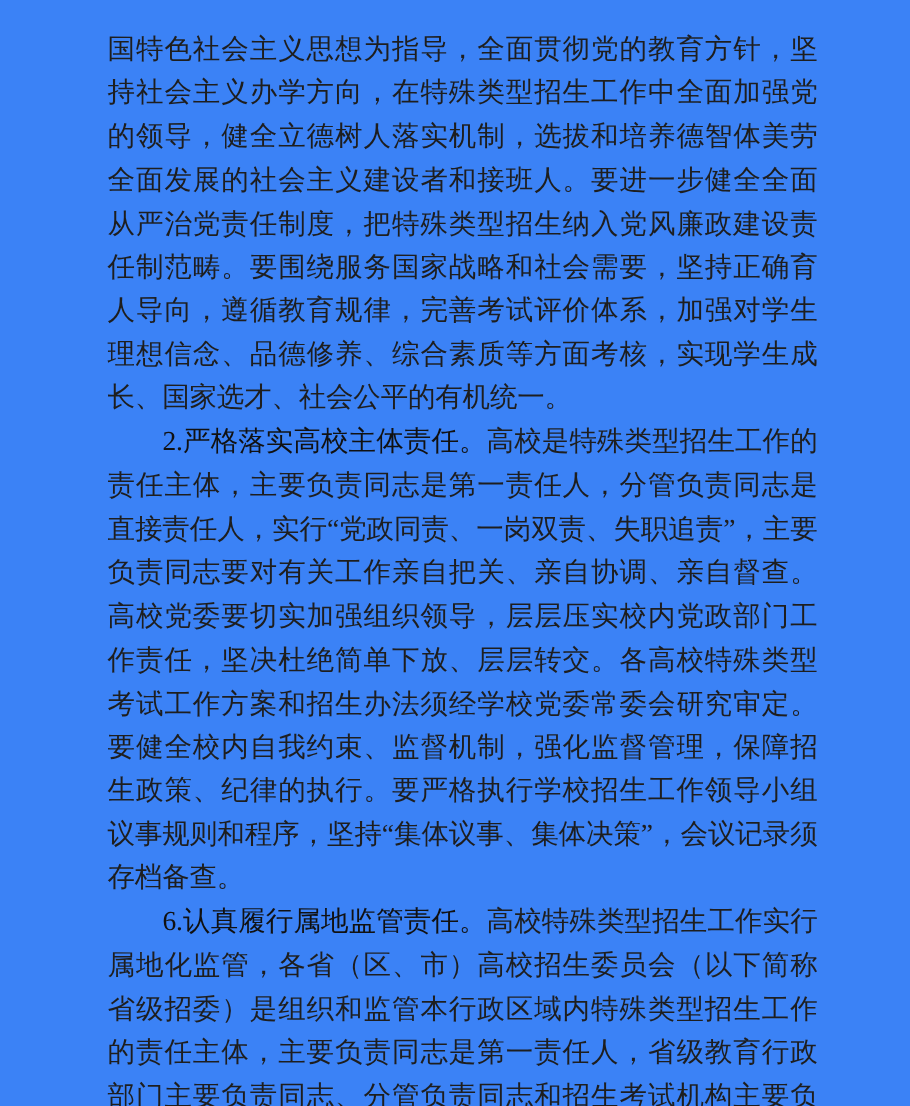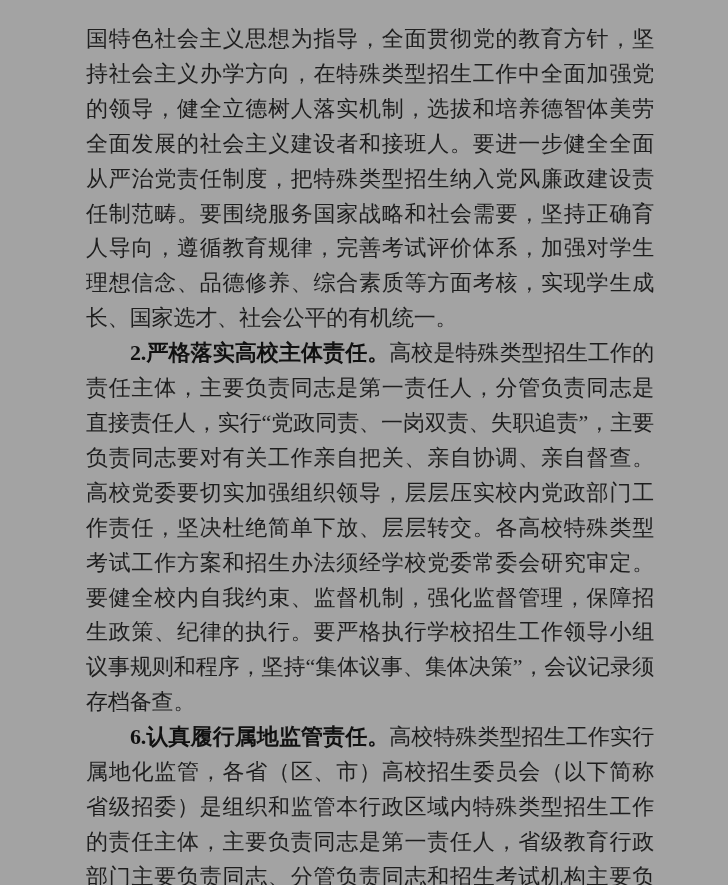--- a/index.html
+++ b/index.html
@@ -4,41 +4,41 @@
 <style>
   html, body {
     margin: 0;
     padding: 0;
     background: #ffffff;
   }
   .page {
     position: relative;
     width: 728px;
     height: 885px;
-    background: #a3a3a3;
+    background: #3b82f6;
     overflow: hidden;
     box-sizing: border-box;
     padding: 22px 74px 0 86px;
   }
   .para {
     margin: 0;
     font-family: "Liberation Serif", "DejaVu Serif", serif;
     font-size: 22px;
     line-height: 34.9px;
     color: #1e1e1e;
     text-align: justify;
     text-justify: inter-ideograph;
     word-break: break-all;
     letter-spacing: -0.15px;
   }
   .para.indent {
     text-indent: 2em;
   }
   .section-lead {
-    font-weight: bold;
+    font-weight: normal;
     color: #111111;
   }
 </style>
 </head>
 <body>
 
 <div class="page">
 
   <p class="para"><span>国特色社会主义思想为指导，全面贯彻党的教育方针，坚持社会主义办学方向，在特殊类型招生工作中全面加强党的领导，健全立德树人落实机制，选拔和培养德智体美劳全面发展的社会主义建设者和接班人。要进一步健全全面从严治党责任制度，把特殊类型招生纳入党风廉政建设责任制范畴。要围绕服务国家战略和社会需要，坚持正确育人导向，遵循教育规律，完善考试评价体系，加强对学生理想信念、品德修养、综合素质等方面考核，实现学生成长、国家选才、社会公平的有机统一。</span></p>
 

